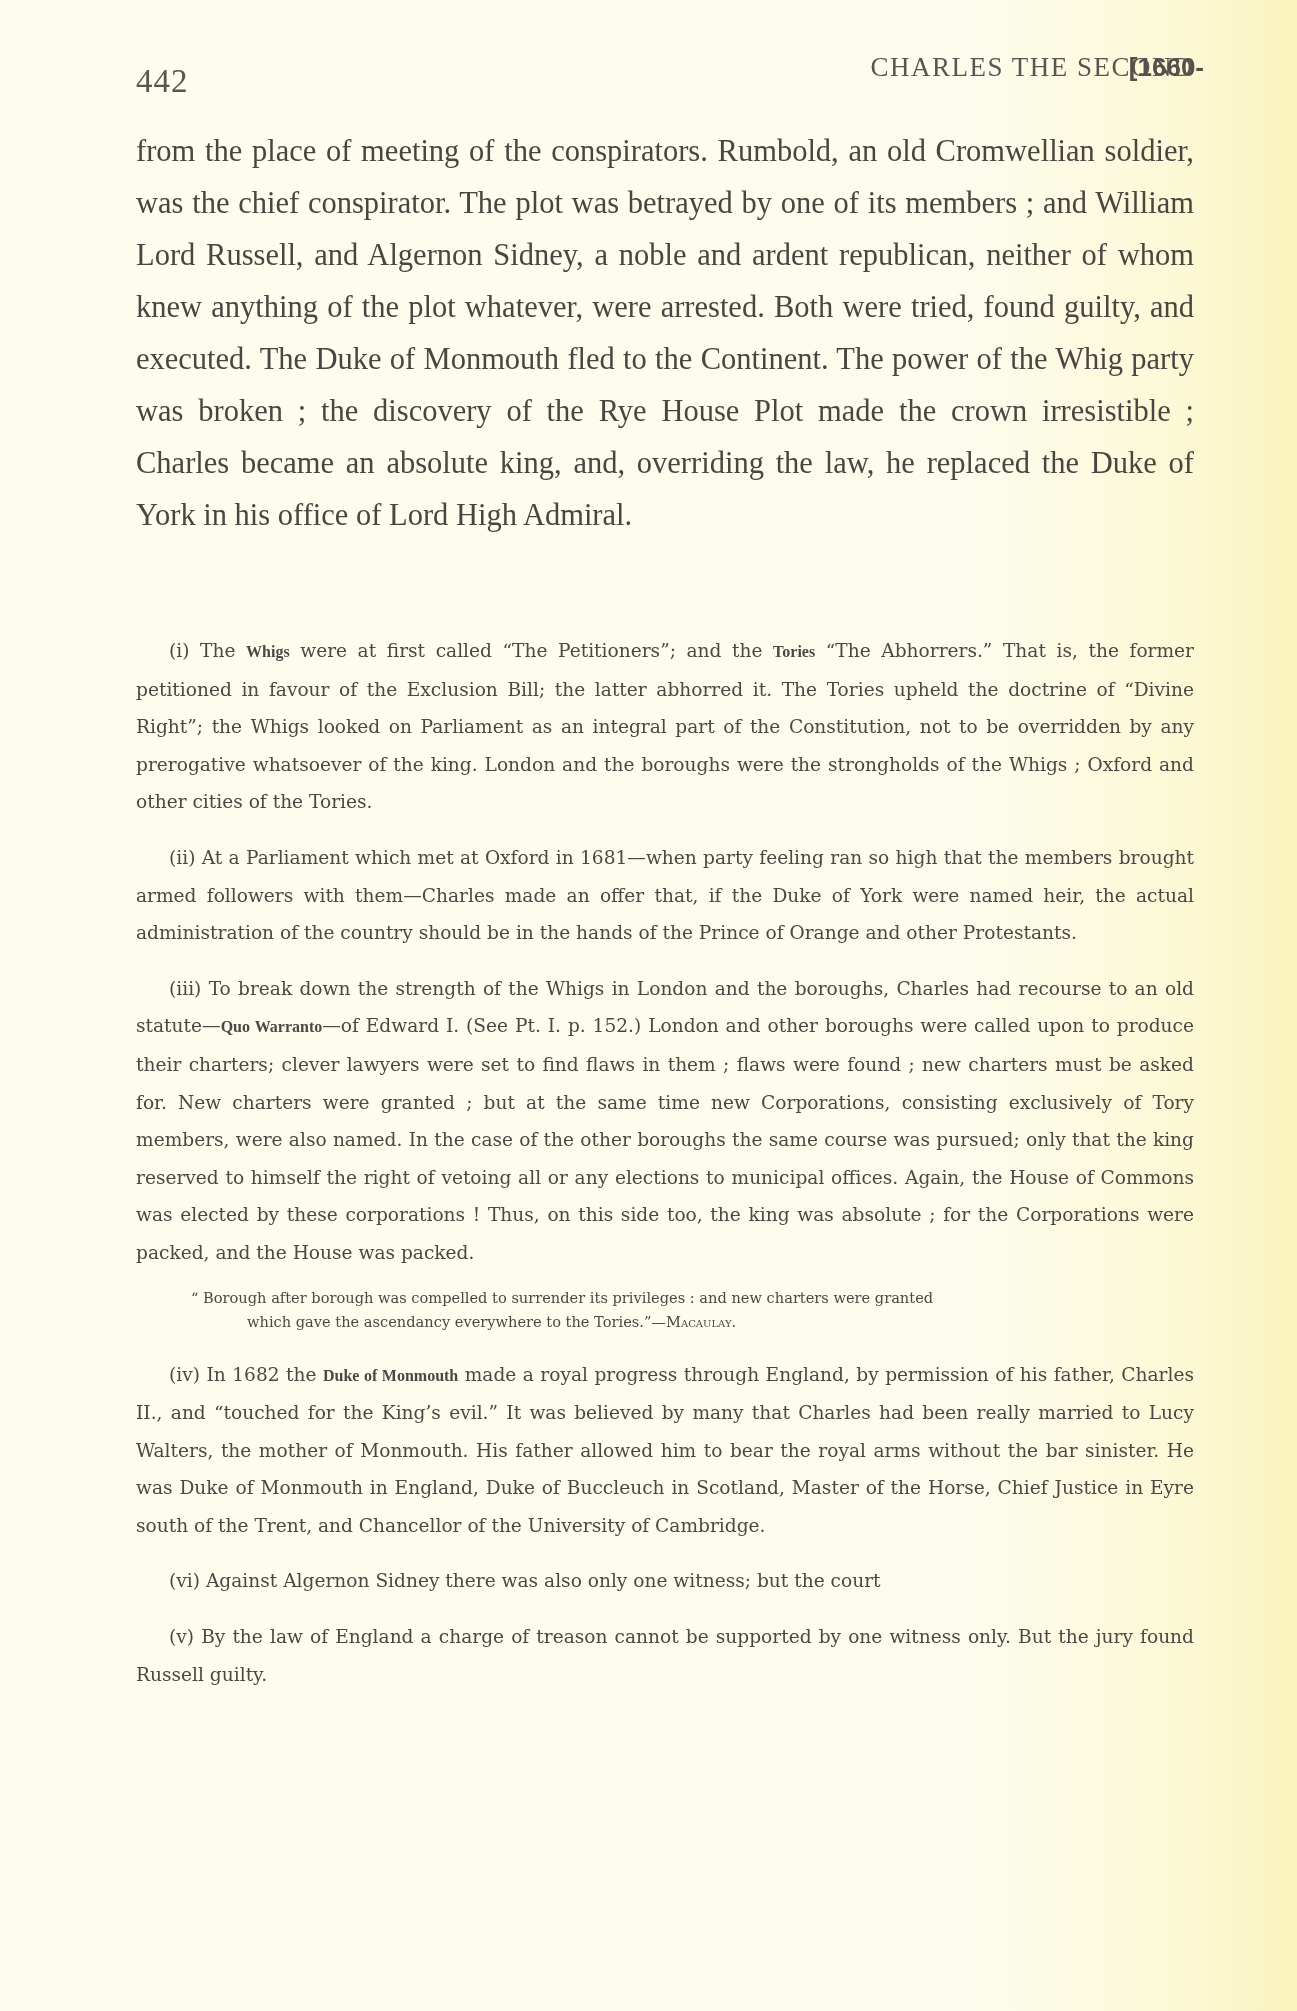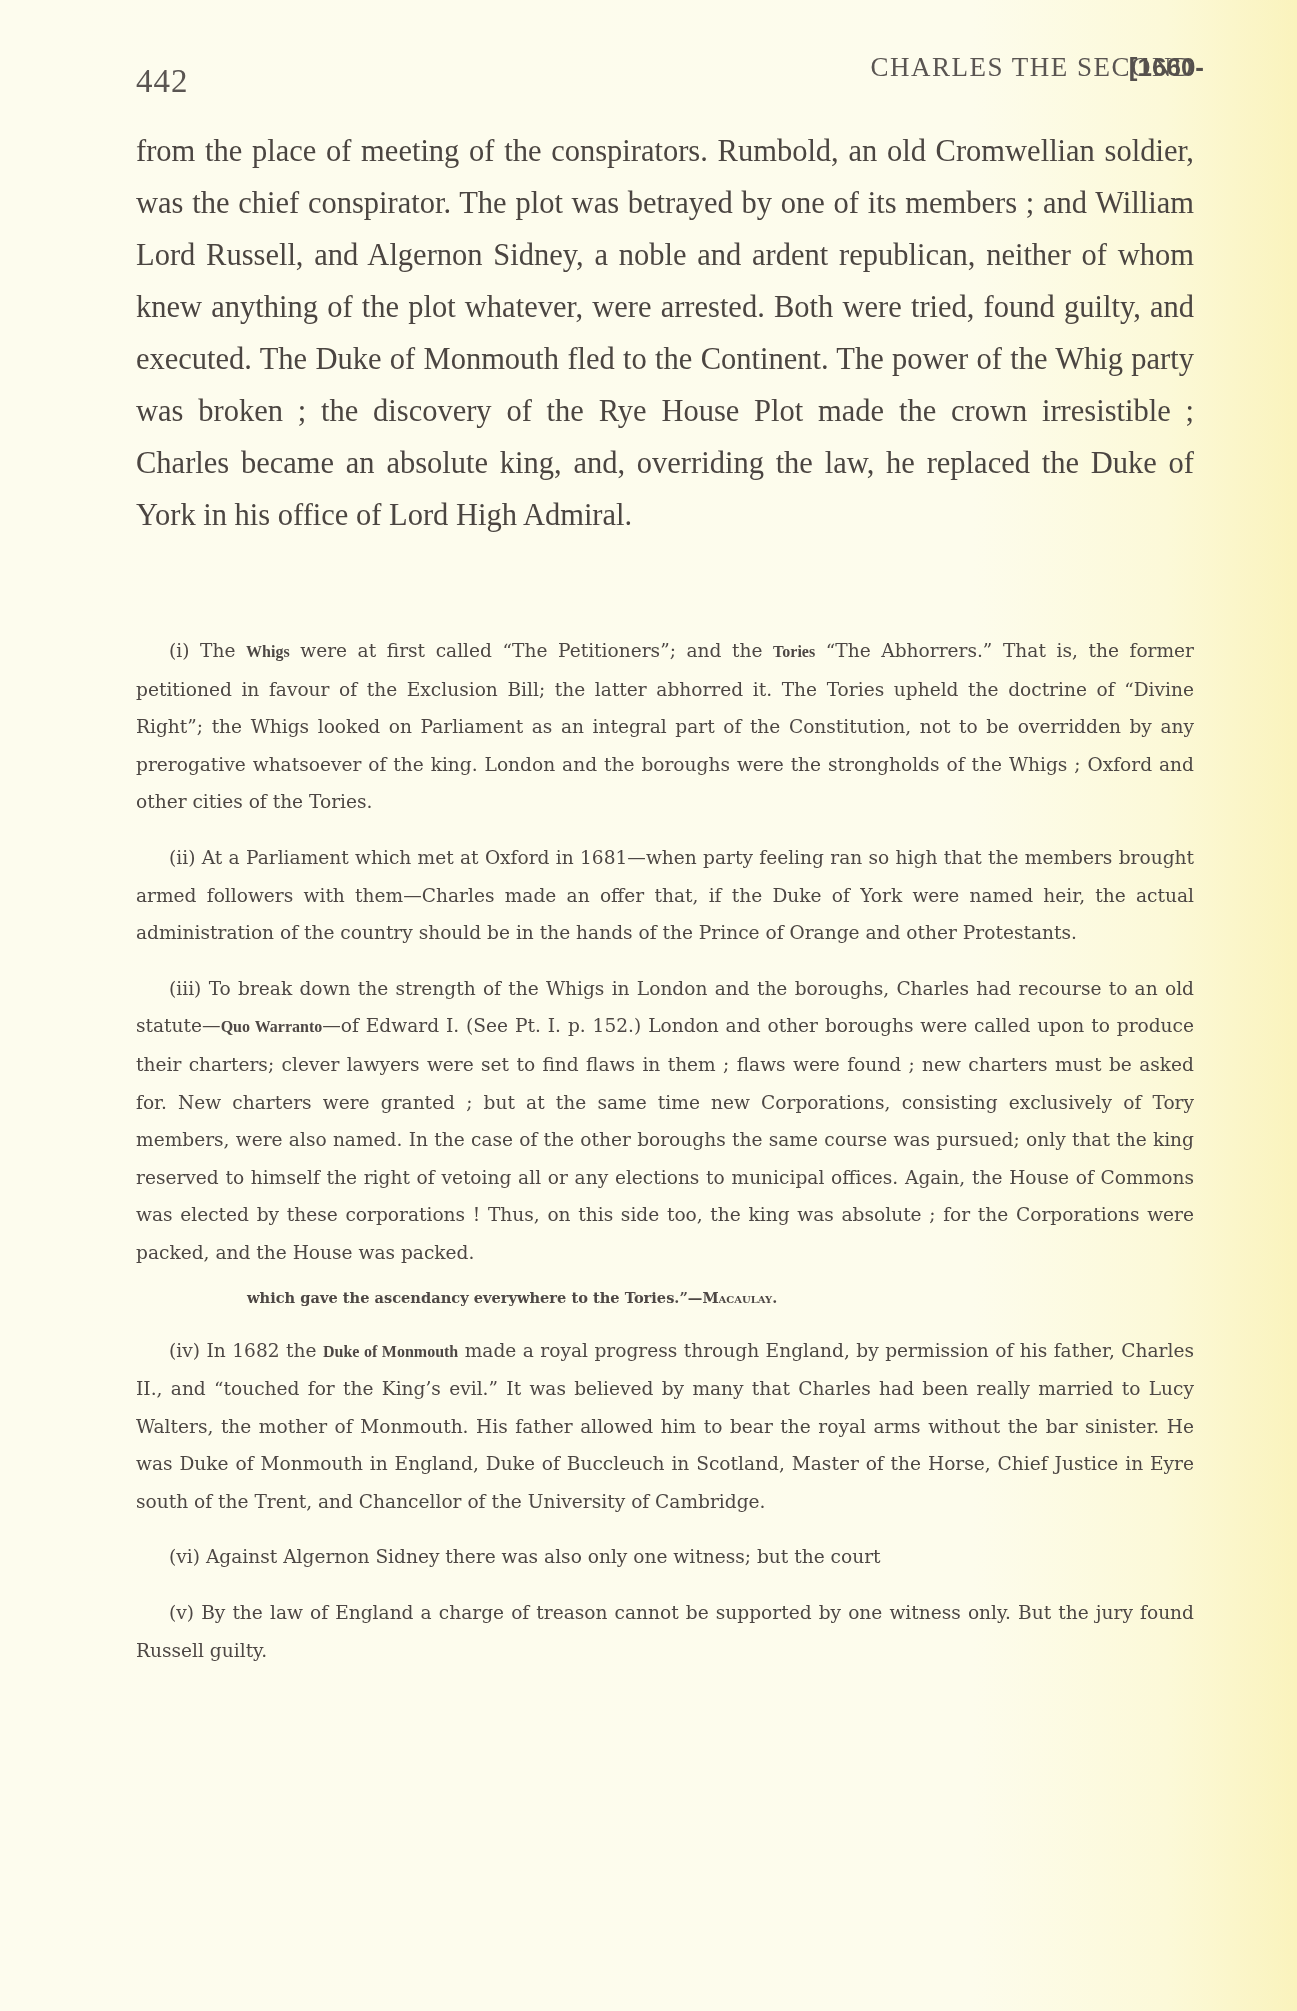--- a/index.html
+++ b/index.html
@@ -61,21 +61,21 @@
   .sc-bold { font-family: Liberation Serif, serif; font-weight: bold; font-size: 16px; }
   .quote {
     margin: -4px 0 22px 0;
     padding-left: 55px;
     padding-right: 0;
     font-size: 14.6px;
     line-height: 24px;
     text-align: justify;
   }
   .quote .q1 { display: block; text-indent: 0; }
-  .quote .q2 { display: block; padding-left: 56px; font-weight: bold; }
+  .quote .q2 { display: block; padding-left: 56px; }
   .smallcaps { font-variant: small-caps; }
 </style>
 </head>
 <body>
 
 <div class="page">
 
   <div class="running-head">
     <span class="page-number">442</span>
     <div class="running-title">CHARLES THE SECOND</div>
@@ -97,20 +97,21 @@
       <span>(ii)</span>
       <span>At a Parliament which met at Oxford in 1681—when party feeling ran so high that the members brought armed followers with them—Charles made an offer that, if the Duke of York were named heir, the actual administration of the country should be in the hands of the Prince of Orange and other Protestants.</span>
     </p>
 
     <p class="note">
       <span>(iii)</span>
       <span>To break down the strength of the Whigs in London and the boroughs, Charles had recourse to an old statute—</span><span class="sc-bold">Quo Warranto</span><span>—of Edward I. (See Pt. I. p. 152.) London and other boroughs were called upon to produce their charters; clever lawyers were set to find flaws in them ; flaws were found ; new charters must be asked for. New charters were granted ; but at the same time new Corporations, consisting exclusively of Tory members, were also named. In the case of the other boroughs the same course was pursued; only that the king reserved to himself the right of vetoing all or any elections to municipal offices. Again, the House of Commons was elected by these corporations ! Thus, on this side too, the king was absolute ; for the Corporations were packed, and the House was packed.</span>
     </p>
 
     <div class="quote">
+      <span class="q1">“ Borough after borough was compelled to surrender its privileges : and new charters were granted</span>
       <span class="q2"><span>which gave the ascendancy everywhere to the Tories.”—</span><span class="smallcaps">Macaulay.</span></span>
     </div>
 
     <p class="note">
       <span>(iv)</span>
       <span>In 1682 the </span><span class="sc-bold">Duke of Monmouth</span><span> made a royal progress through England, by permission of his father, Charles II., and “touched for the King’s evil.” It was believed by many that Charles had been really married to Lucy Walters, the mother of Monmouth. His father allowed him to bear the royal arms without the bar sinister. He was Duke of Monmouth in England, Duke of Buccleuch in Scotland, Master of the Horse, Chief Justice in Eyre south of the Trent, and Chancellor of the University of Cambridge.</span>
     </p>
 
     <p class="note">
       <span>(vi)</span>

